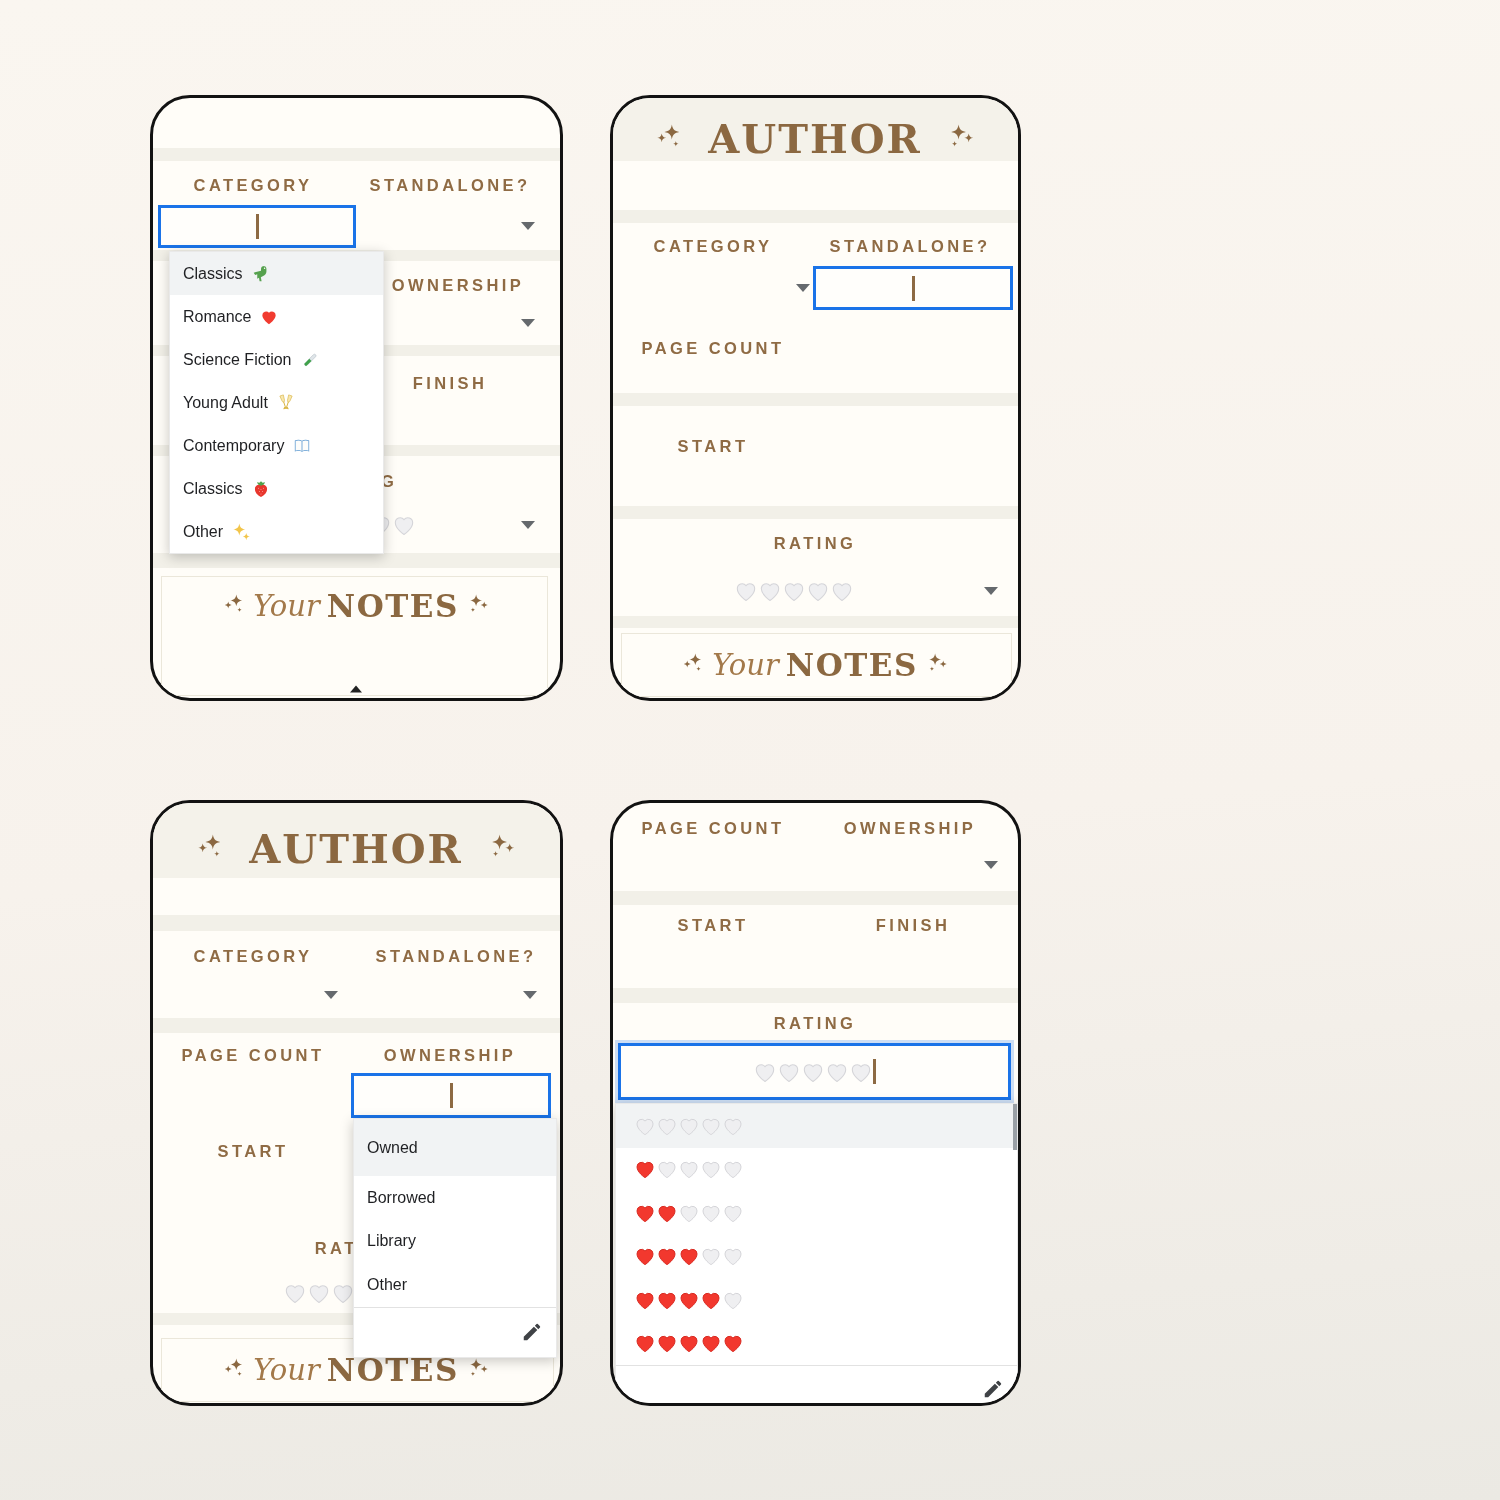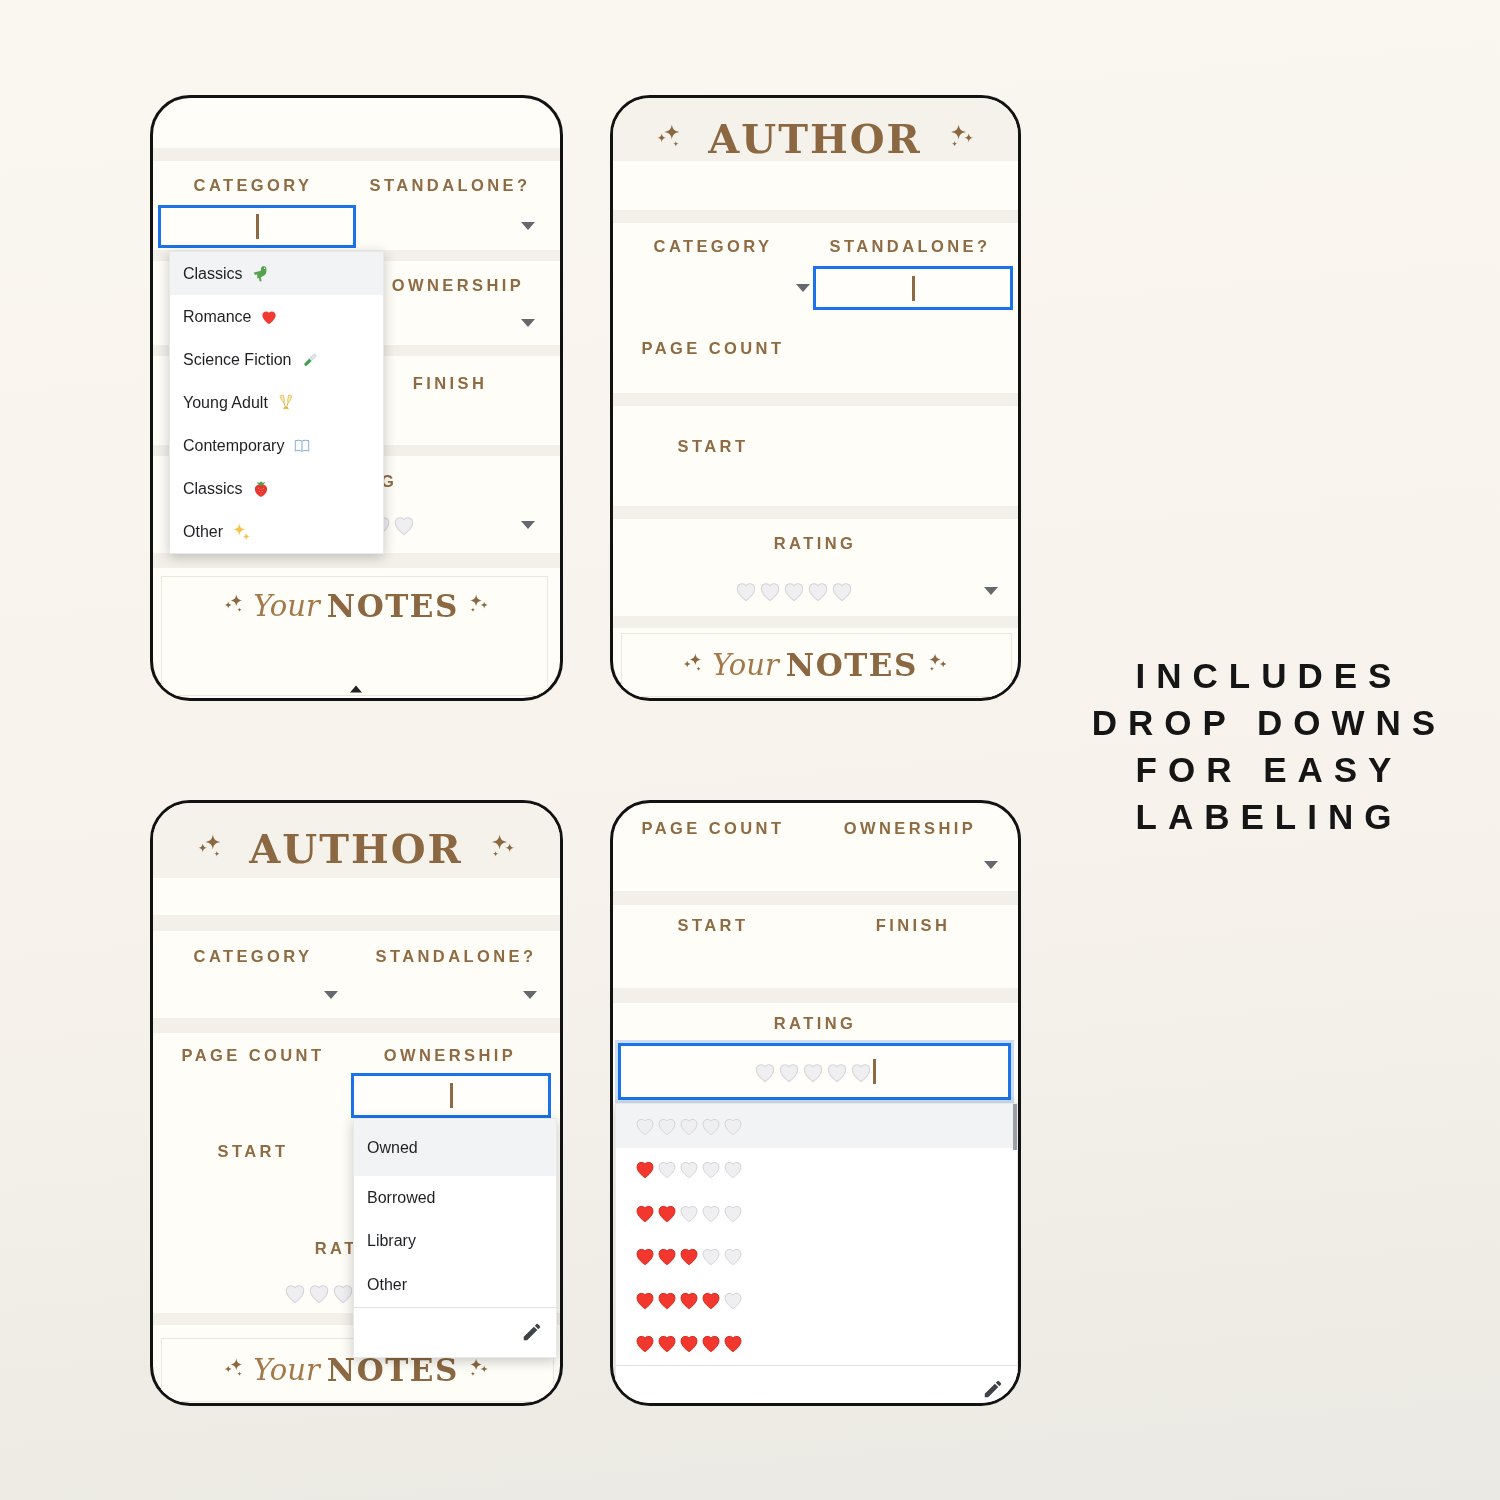--- a/index.html
+++ b/index.html
@@ -465,20 +465,14 @@
           </svg>
         </div>
       <div class="dd-edit" style="height:46px">
           <svg class="pencil" viewBox="0 0 24 24">
             <path d="M3 17.25V21h3.75L17.8 9.94l-3.75-3.75L3 17.25zM20.7 7.04c.39-.39.39-1.02 0-1.41l-2.34-2.34a.996.996 0 0 0-1.41 0l-1.83 1.83 3.75 3.75 1.83-1.83z" fill="#3f4246"></path>
           </svg>
         </div>
     </div>
   </section>
 
-  <div class="side-note">
-    <div>INCLUDES</div>
-    <div>DROP DOWNS</div>
-    <div>FOR EASY</div>
-    <div>LABELING</div>
-  </div>
 
 </div>
 
 </body></html>

